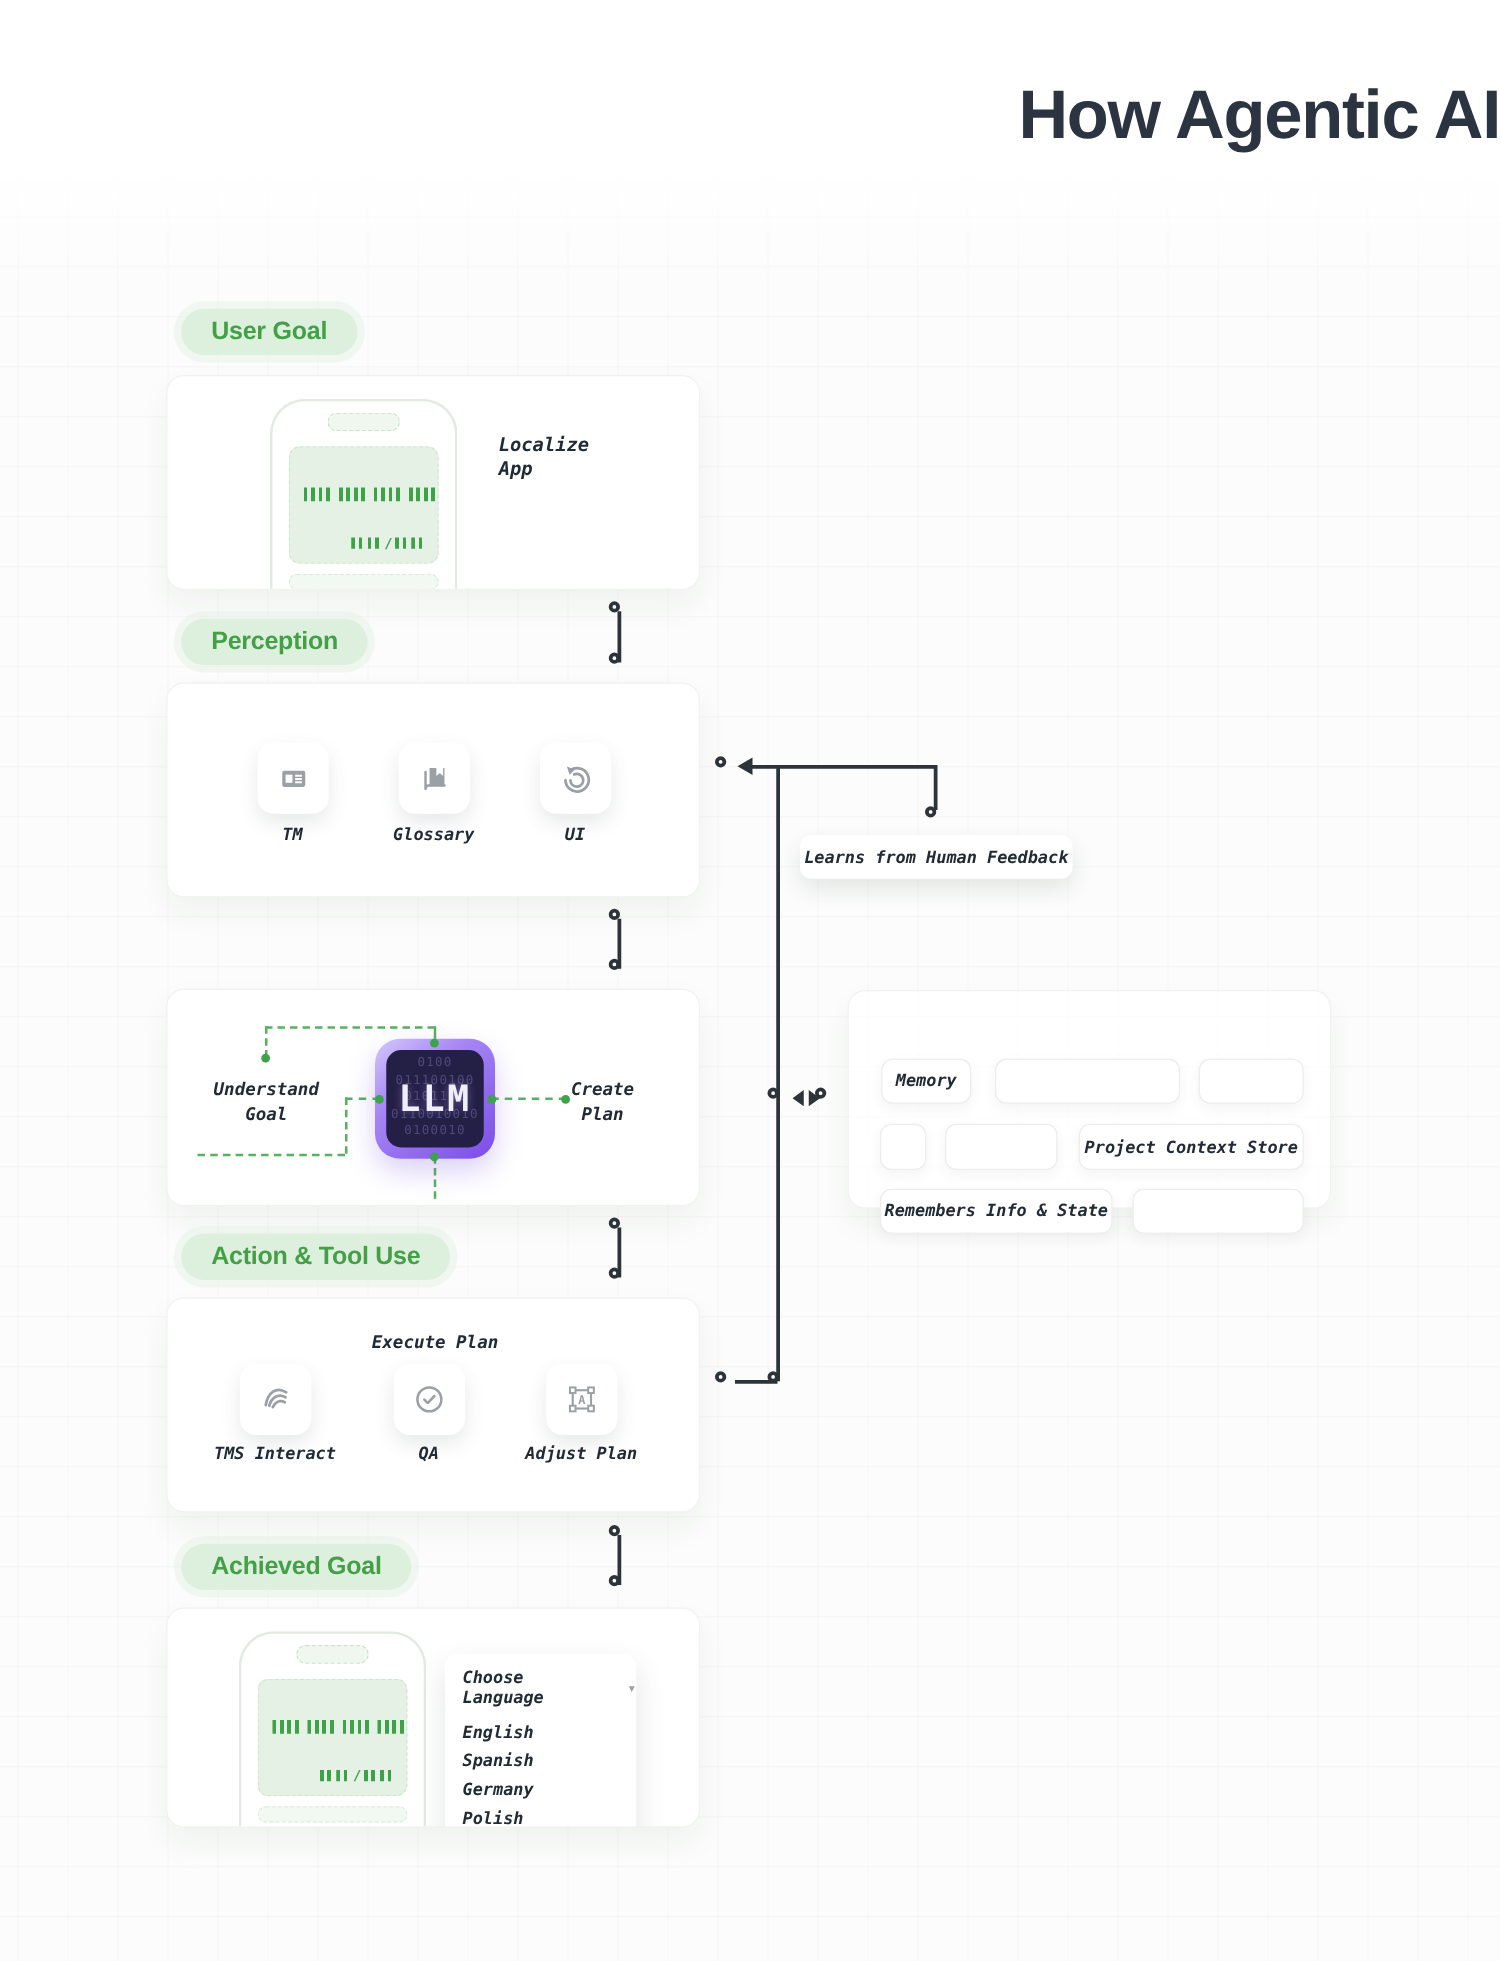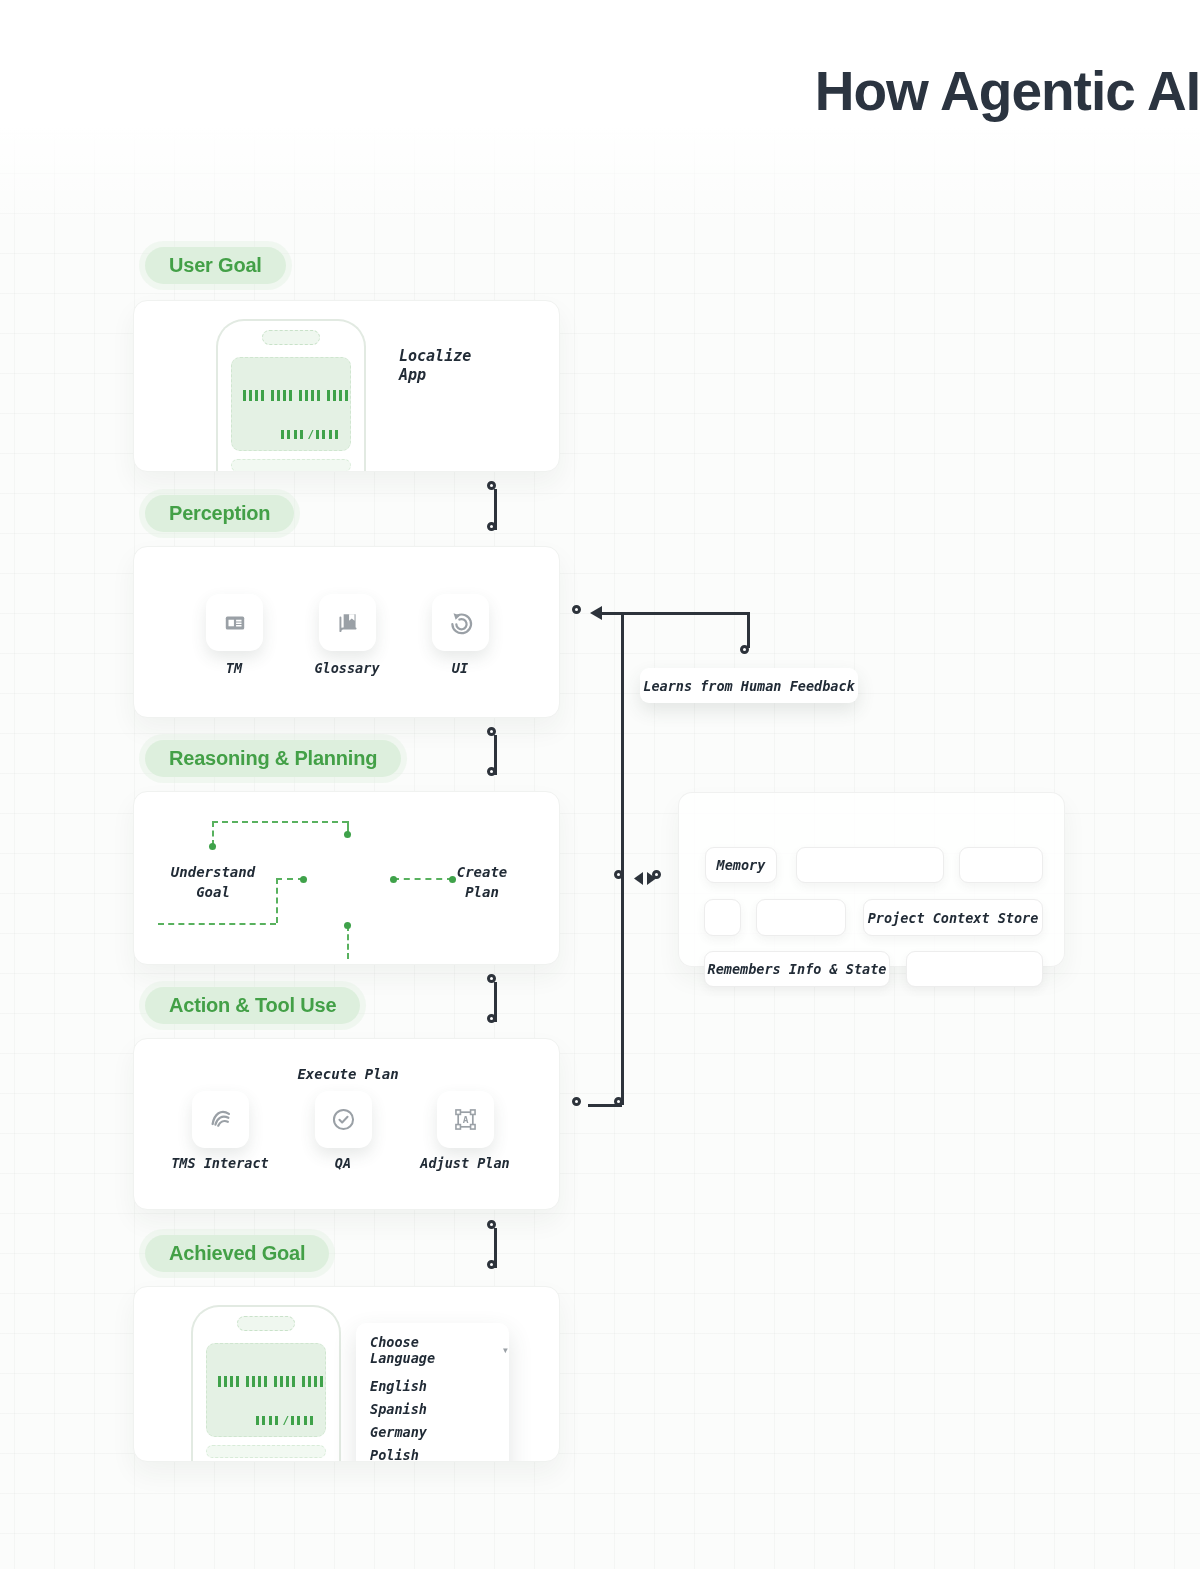--- a/index.html
+++ b/index.html
@@ -228,43 +228,52 @@
         <path d="M9 5.6 A8 8 0 1 1 4.6 13" fill="none" stroke="#9aa0a6" stroke-width="1.9" stroke-linecap="round"></path>
         <path d="M10.6 9 A4.4 4.4 0 1 1 8 13.2" fill="none" stroke="#9aa0a6" stroke-width="1.9" stroke-linecap="round"></path>
         <path d="M5.6 3.6 l5.6 2 -3.8 3.6 z" fill="#9aa0a6"></path>
       </svg>
     </div>
     <div class="tile-label mono" style="left:20px; top:113px;">TM</div>
     <div class="tile-label mono" style="left:133px; top:113px;">Glossary</div>
     <div class="tile-label mono" style="left:246px; top:113px;">UI</div>
   </div>
 
-  <div class="pill" style="left:145px; top:740px;">
-    <span>Reasoning &amp; Planning</span>
-  </div>
   <div class="card" style="left:133px; top:791px; width:427px; height:174px;">
 
     <div class="gdash-h" style="left:78px; top:29px; width:136px;"></div>
     <div class="gdash-v" style="left:78px; top:29px; height:25px;"></div>
     <div class="gdash-v" style="left:213px; top:29px; height:11px;"></div>
     <div class="gdot" style="left:75px; top:51px;"></div>
     <div class="gdot" style="left:210px; top:39px;"></div>
     <div class="gdash-h" style="left:142px; top:86px; width:28px;"></div>
     <div class="gdash-v" style="left:142px; top:86px; height:45px;"></div>
     <div class="gdash-h" style="left:24px; top:131px; width:118px;"></div>
     <div class="gdot" style="left:166px; top:84px;"></div>
     <div class="gdash-h" style="left:259px; top:86px; width:60px;"></div>
     <div class="gdot" style="left:256px; top:84px;"></div>
     <div class="gdot" style="left:315px; top:84px;"></div>
     <div class="gdash-v" style="left:213px; top:133px; height:34px;"></div>
     <div class="gdot" style="left:210px; top:130px;"></div>
 
     <div class="mono pre" style="position:absolute; left:19px; top:71px; width:120px; text-align:center; font-size:14px; font-weight:700; line-height:1.4;">Understand
 Goal</div>
 
+    <div class="chip" style="left:166px; top:39px;">
+      <div class="chip-inner">
+        <div class="chip-binary">
+          <div>0100</div>
+          <div>011100100</div>
+          <div>0101101</div>
+          <div>0110010010</div>
+          <div>0100010</div>
+        </div>
+        <div class="chip-label">LLM</div>
+      </div>
+    </div>
 
     <div class="mono pre" style="position:absolute; left:288px; top:71px; width:120px; text-align:center; font-size:14px; font-weight:700; line-height:1.4;">Create
 Plan</div>
   </div>
 
   <div class="ghostcard" style="left:678px; top:792px; width:387px; height:175px;">
     <div class="memobox mono" style="left:26px; top:18px; width:72px; height:36px;">
       <span>Memory</span>
     </div>
     <div class="memobox" style="left:117px; top:18px; width:148px; height:36px;"></div>

